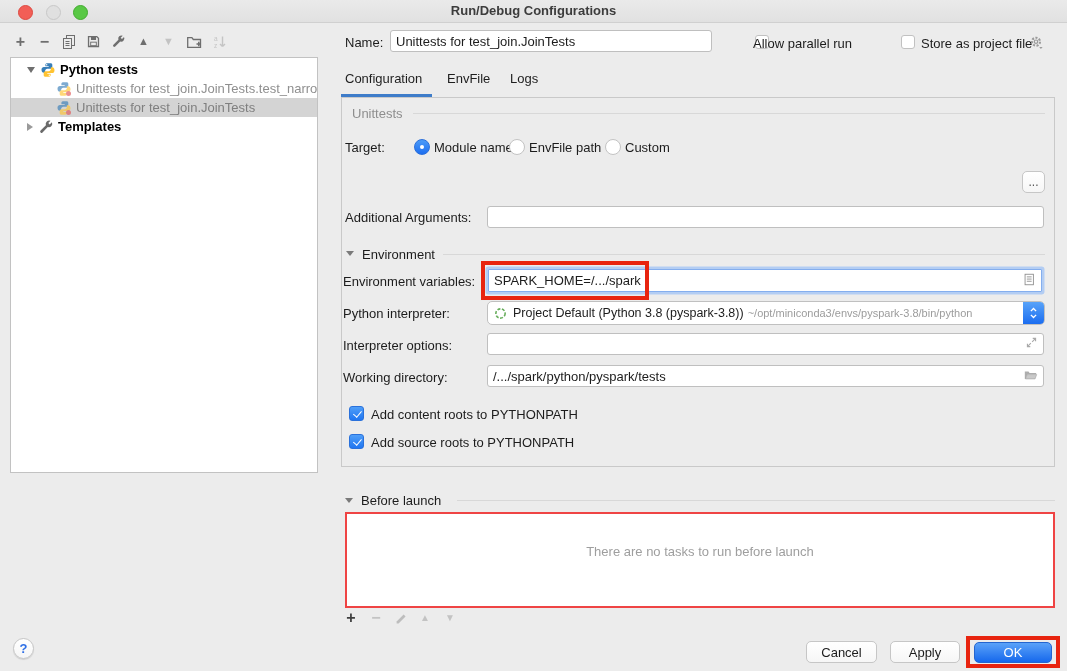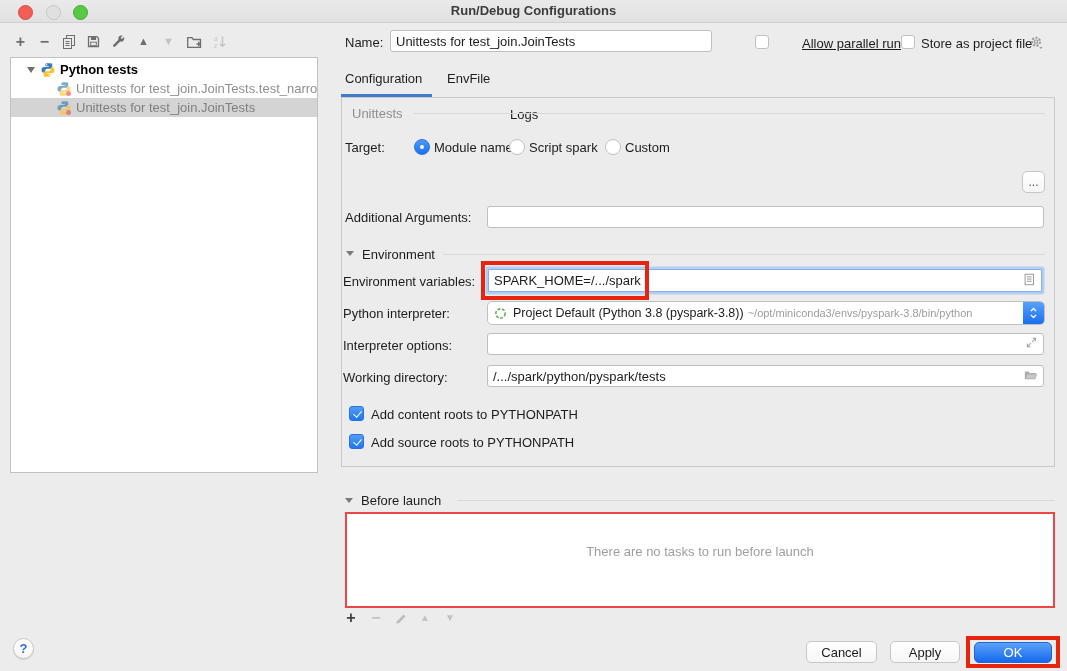--- a/index.html
+++ b/index.html
@@ -142,55 +142,62 @@
       <span class="txt greytxt">Unittests for test_join.JoinTests.test_narrow</span>
     </div>
     <div class="trow sel" style="padding-left:45px;">
       <svg class="icon16" viewBox="0 0 16 16" style="opacity:.65;margin-left:0;">
         <path fill="#387EB8" d="M7.9 1.2c-1.3 0-2.5.3-2.5 1.5v1.6h3.3v.6H3.9c-1.3 0-2.4.9-2.4 2.9 0 1.9 1 2.9 2.3 2.9h1.3V9c0-1.2 1-2.3 2.2-2.3h3.2c1 0 1.8-.8 1.8-1.8V2.7c0-1.1-1-1.5-2.2-1.5z"></path>
         <path fill="#FFC331" d="M8.1 14.8c1.3 0 2.5-.3 2.5-1.5v-1.6H7.3v-.6h4.8c1.3 0 2.4-.9 2.4-2.9 0-1.9-1-2.9-2.3-2.9h-1.3V7c0 1.2-1 2.3-2.2 2.3H5.5c-1 0-1.8.8-1.8 1.8v2.2c0 1.1 1 1.5 2.2 1.5z"></path>
         <circle cx="12.5" cy="12.5" r="2.5" fill="#e05555"></circle>
       </svg>
       <span class="txt greytxt" style="color:#7f7f7f;">Unittests for test_join.JoinTests</span>
     </div>
+    <div class="trow" style="padding-left:16px;">
+      <span class="tri-r"></span>
+      <svg class="icon16" viewBox="0 0 16 16">
+          <path fill="#6a6a6a" d="M13.9 3.2l-2.2 2.2-1.4-1.4 2.2-2.2a3.5 3.5 0 0 0-4.6 4.4L2.6 11.5a1.3 1.3 0 0 0 0 1.9 1.3 1.3 0 0 0 1.9 0l5.3-5.3a3.5 3.5 0 0 0 4.1-4.9z"></path>
+        </svg>
+      <span class="txt bold">Templates</span>
+    </div>
   </div>
 
   <span class="lbl" style="left:345px;top:35px;">Name:</span>
   <div class="field" style="left:390px;top:30px;width:322px;height:22px;">
     <span>Unittests for test_join.JoinTests</span>
   </div>
   <span class="cb" style="left:755px;top:35px;"></span>
-  <span class="lbl" style="left:802px;top:36px;text-decoration:underline;">Allow parallel run</span>
+  <span class="lbl" style="left:753px;top:36px;">Allow parallel run</span>
   <span class="cb" style="left:901px;top:35px;"></span>
   <span class="lbl" style="left:921px;top:36px;">Store as project file</span>
   <div class="mini" style="left:1028px;top:34px;">
     <svg width="17" height="17" viewBox="0 0 16 16">
         <g fill="none" stroke="#9b9b9b">
           <circle cx="8" cy="7.2" r="4" stroke-width="2.1" stroke-dasharray="2.1 1.45"></circle>
           <circle cx="8" cy="7.2" r="1.7" stroke-width="1.2"></circle>
         </g>
         <path fill="#9b9b9b" d="M11.2 12.6h3.4l-1.7 1.9z"></path>
       </svg>
   </div>
 
   <span class="tab" style="left:345px;">Configuration</span>
   <span class="tab" style="left:447px;">EnvFile</span>
-  <span class="tab" style="left:510px;margin-top:36px;">Logs</span>
+  <span class="tab" style="left:510px;">Logs</span>
   <div class="tabline"></div>
 
   <div class="panel" style="left:341px;top:97px;width:714px;height:370px;"></div>
 
   <span class="lbl greylbl" style="left:352px;top:106px;">Unittests</span>
   <div class="hline" style="left:413px;top:113px;width:632px;"></div>
 
   <span class="lbl" style="left:345px;top:140px;">Target:</span>
   <span class="radio on" style="left:414px;top:139px;"></span>
   <span class="lbl" style="left:434px;top:140px;">Module name</span>
   <span class="radio" style="left:509px;top:139px;"></span>
-  <span class="lbl" style="left:529px;top:140px;">Script spark</span>
+  <span class="lbl" style="left:529px;top:140px;">EnvFile path</span>
   <span class="radio" style="left:605px;top:139px;"></span>
   <span class="lbl" style="left:625px;top:140px;">Custom</span>
 
   <div class="btn" style="left:1022px;top:171px;width:23px;height:22px;font-size:12px;color:#555;">
     <span>...</span>
   </div>
 
   <span class="lbl" style="left:345px;top:210px;text-align:right;">Additional Arguments:</span>
   <div class="field" style="left:487px;top:206px;width:557px;height:22px;">
     <span></span>

